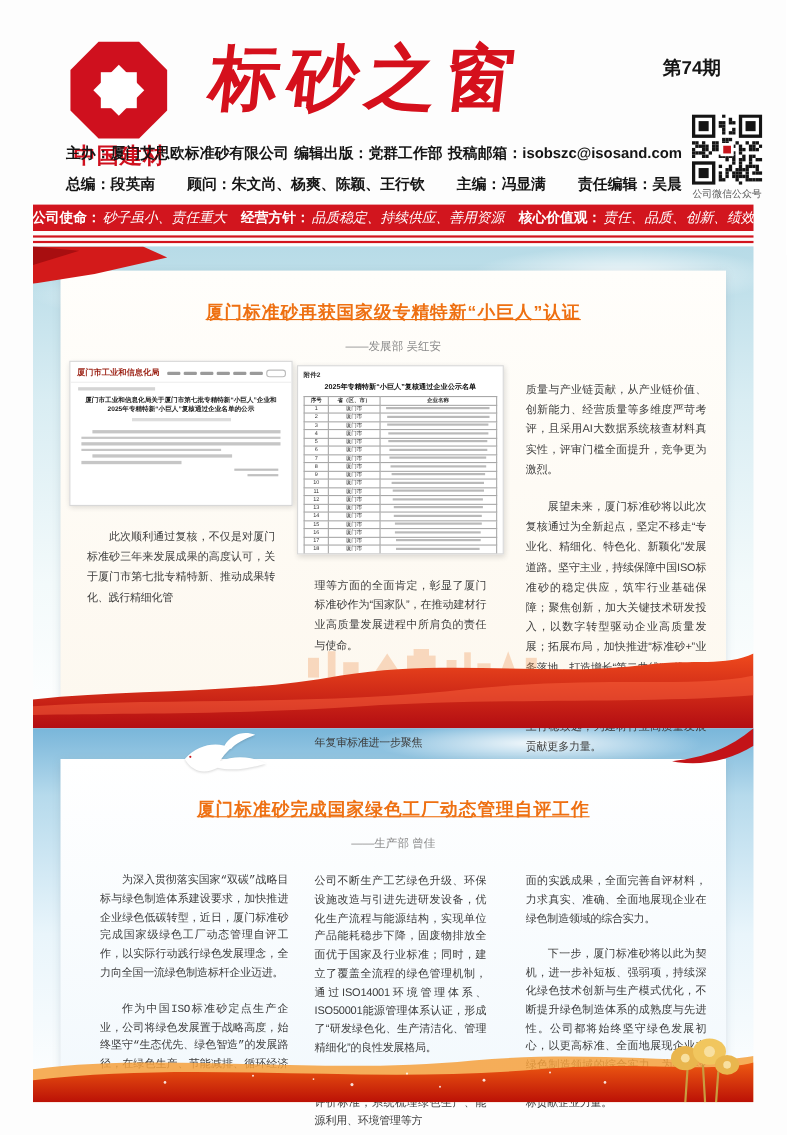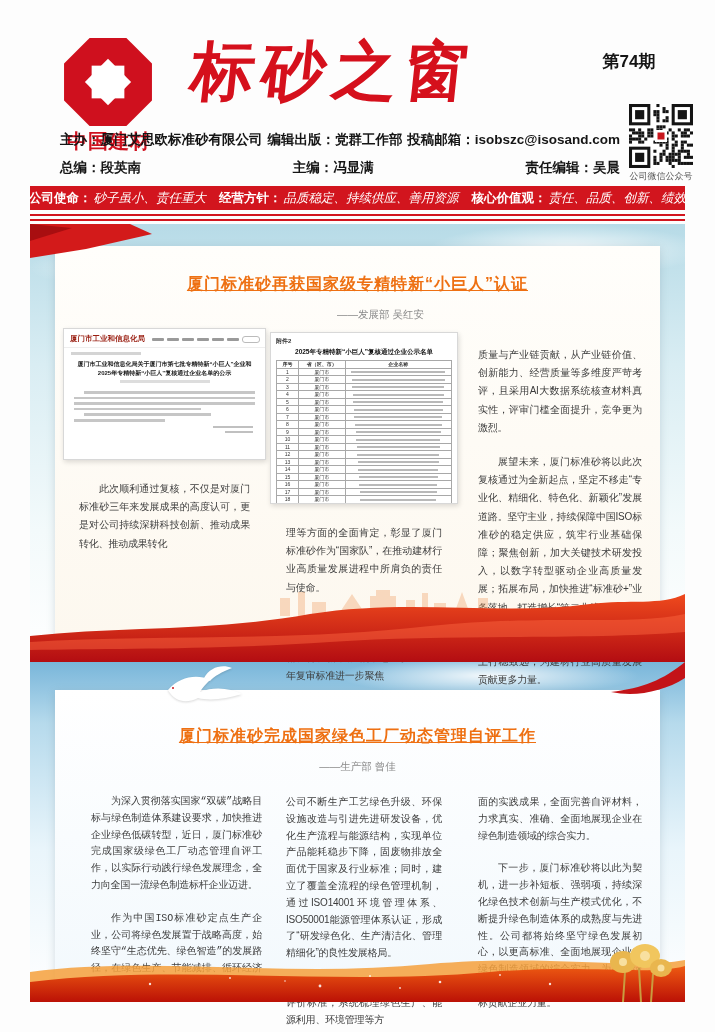--- a/index.html
+++ b/index.html
@@ -38,21 +38,21 @@
           radial-gradient(ellipse 120px 22px at 18% 10%,rgba(255,255,255,.7),rgba(255,255,255,0)),
           linear-gradient(180deg,#b7dbe7 0%,#d9edf3 32%,#f3fafb 70%,#ffffff 100%);}
   .card1{position:absolute;left:25px;top:22px;width:605px;height:392px;z-index:2;
          background:linear-gradient(180deg,#fffefb 0%,#fdf8ef 100%);
          box-shadow:0 2px 8px rgba(110,135,150,.28);}
   .corner-ribbon{position:absolute;left:0;top:0;z-index:3;}
   .silk1{position:absolute;left:0;bottom:0;width:655px;height:78px;z-index:4;}
   .art-title{position:absolute;left:0;width:100%;text-align:center;font-size:16px;font-weight:900;
              color:#ee7012;letter-spacing:1px;text-decoration:underline;}
   .art-byline{position:absolute;left:0;width:100%;text-align:center;font-size:10.5px;color:#8a8a8a;}
-  .a1-title{top:28px;} .a1-byline{top:62px;margin-left:23px;}
+  .a1-title{top:28px;} .a1-byline{top:62px;}
   .col{position:absolute;}
   .para{margin:16px;font-size:10px;letter-spacing:-0.2px;line-height:18.2px;text-align:justify;color:#3c3c3c;}
   .para.ind{text-indent:2em;}
   .a1col1{left:8px;top:218px;width:203px;}
   .a1col2{left:215px;top:262px;width:188px;}
   .a1col3{left:407px;top:84px;width:196px;}
   
   .shot{position:absolute;background:#fff;border:1px solid #d8d8d8;box-shadow:1px 2px 5px rgba(0,0,0,.14);overflow:hidden;}
   .shot1{left:8px;top:82px;width:201px;height:130px;}
   .shot2{left:215px;top:86px;width:186px;height:170px;}
@@ -251,20 +251,21 @@
       </svg></div>
   <div class="qr-caption">公司微信公众号</div>
 
   <div class="info-row info-row1">
       <span>主办：厦门艾思欧标准砂有限公司</span>
       <span>编辑出版：党群工作部</span>
       <span>投稿邮箱：isobszc@isosand.com</span>
     </div>
   <div class="info-row info-row2">
       <span>总编：段英南</span>
+      <span>顾问：朱文尚、杨爽、陈颖、王行钦</span>
       <span>主编：冯显满</span>
       <span>责任编辑：吴晨</span>
     </div>
 
   <div class="banner">
       <span class="seg">
         <b class="seg-label">公司使命：</b>
         <span class="seg-value">砂子虽小、责任重大</span>
       </span>
       <span class="seg">
@@ -424,21 +425,21 @@
               <tr class="hl">
                 <td>19</td>
                 <td>厦门市</td>
                 <td class="cname">厦门艾思欧标准砂有限公司</td>
               </tr>
             </tbody>
         </table>
       </div>
 
       <div class="col a1col1">
-          <p class="para ind">此次顺利通过复核，不仅是对厦门标准砂三年来发展成果的高度认可，更是对公司持续深耕科技创新、推动成果转化、推动成果转化</p>
+          <p class="para ind">此次顺利通过复核，不仅是对厦门标准砂三年来发展成果的高度认可，关于厦门市第七批专精特新、推动成果转化、践行精细化管</p>
         </div>
       <div class="col a1col2">
           <p class="para">理等方面的全面肯定，彰显了厦门标准砂作为“国家队”，在推动建材行业高质量发展进程中所肩负的责任与使命。</p>
           <p class="para ind">专精特新“小巨人”企业复审并非资质的简单延续，而是对企业“专、精、特、新”实力的动态检验。2025年复审标准进一步聚焦</p>
         </div>
       <div class="col a1col3">
           <p class="para">质量与产业链贡献，从产业链价值、创新能力、经营质量等多维度严苛考评，且采用AI大数据系统核查材料真实性，评审门槛全面提升，竞争更为激烈。</p>
           <p class="para ind">展望未来，厦门标准砂将以此次复核通过为全新起点，坚定不移走“专业化、精细化、特色化、新颖化”发展道路。坚守主业，持续保障中国ISO标准砂的稳定供应，筑牢行业基础保障；聚焦创新，加大关键技术研发投入，以数字转型驱动企业高质量发展；拓展布局，加快推进“标准砂+”业务落地，打造增长“第二曲线”，推动公司由生产销售型企业向标准创新型企业转型迈进，在专精特新的发展道路上行稳致远，为建材行业高质量发展贡献更多力量。</p>
         </div>
     </div>

